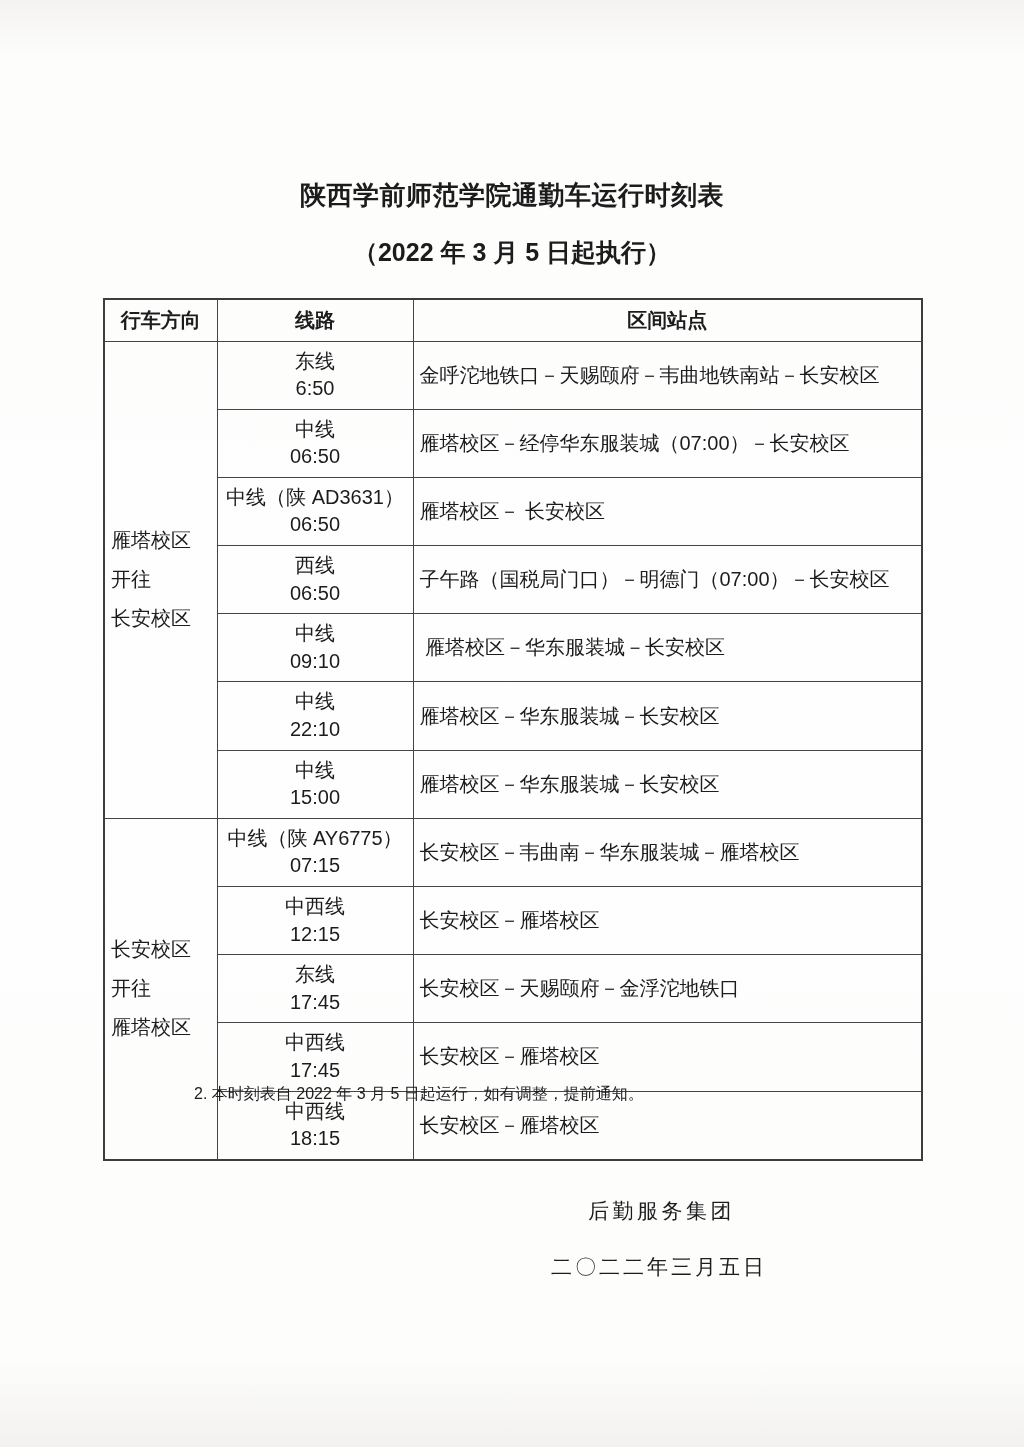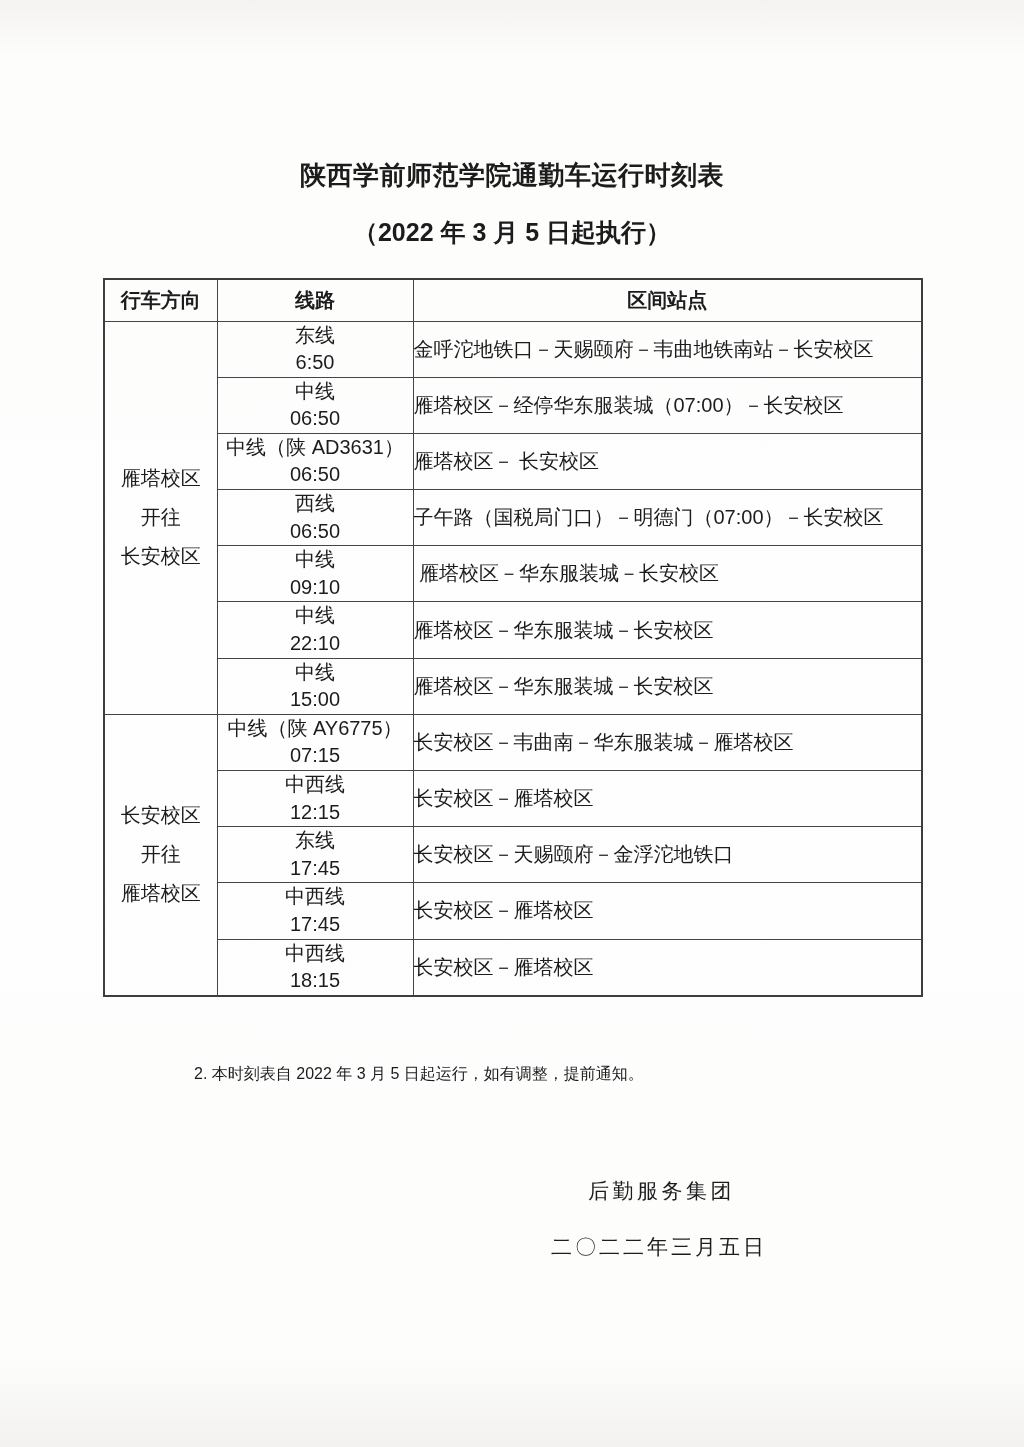--- a/index.html
+++ b/index.html
@@ -5,21 +5,21 @@
   html, body { margin: 0; padding: 0; }
   body {
     width: 1024px;
     height: 1447px;
     position: relative;
     font-family: "Liberation Sans", sans-serif;
     color: #1c1c1c;
     background: linear-gradient(180deg, #f4f3f2 0%, #fdfdfc 4%, #fefefe 50%, #fdfdfc 94%, #f2f1f0 100%);
     overflow: hidden;
   }
-  .page { position: absolute; inset: 0; }
+  .page { position: absolute; inset: 0; margin-top: 20px; }
 
   .title {
     position: absolute;
     top: 158px;
     left: 0;
     width: 100%;
     text-align: center;
     font-size: 26px;
     font-weight: bold;
     letter-spacing: 0.5px;
@@ -44,32 +44,31 @@
     border-collapse: collapse;
     table-layout: fixed;
     font-size: 20px;
   }
   table.schedule col.c1 { width: 113px; }
   table.schedule col.c2 { width: 196px; }
   table.schedule col.c3 { width: 509px; }
   table.schedule th, table.schedule td {
     border: 1.6px solid #454545;
     vertical-align: middle;
-    padding: 0;
+    padding: 6px;
   }
   table.schedule { border: 2px solid #3d3d3d; }
   table.schedule thead tr { height: 42px; }
   table.schedule tbody tr { height: 54px; }
   table.schedule th {
     font-size: 20px;
     font-weight: bold;
     text-align: center;
   }
   td.c-dir {
-    text-align: center;
     white-space: pre-line;
     line-height: 1.95;
     font-size: 20px;
   }
   td.c-line { text-align: center; }
   td.c-line .ln, td.c-line .tm { line-height: 1.38; }
   td.c-stations {
     text-align: left;
     padding-left: 13px;
     padding-right: 6px;

